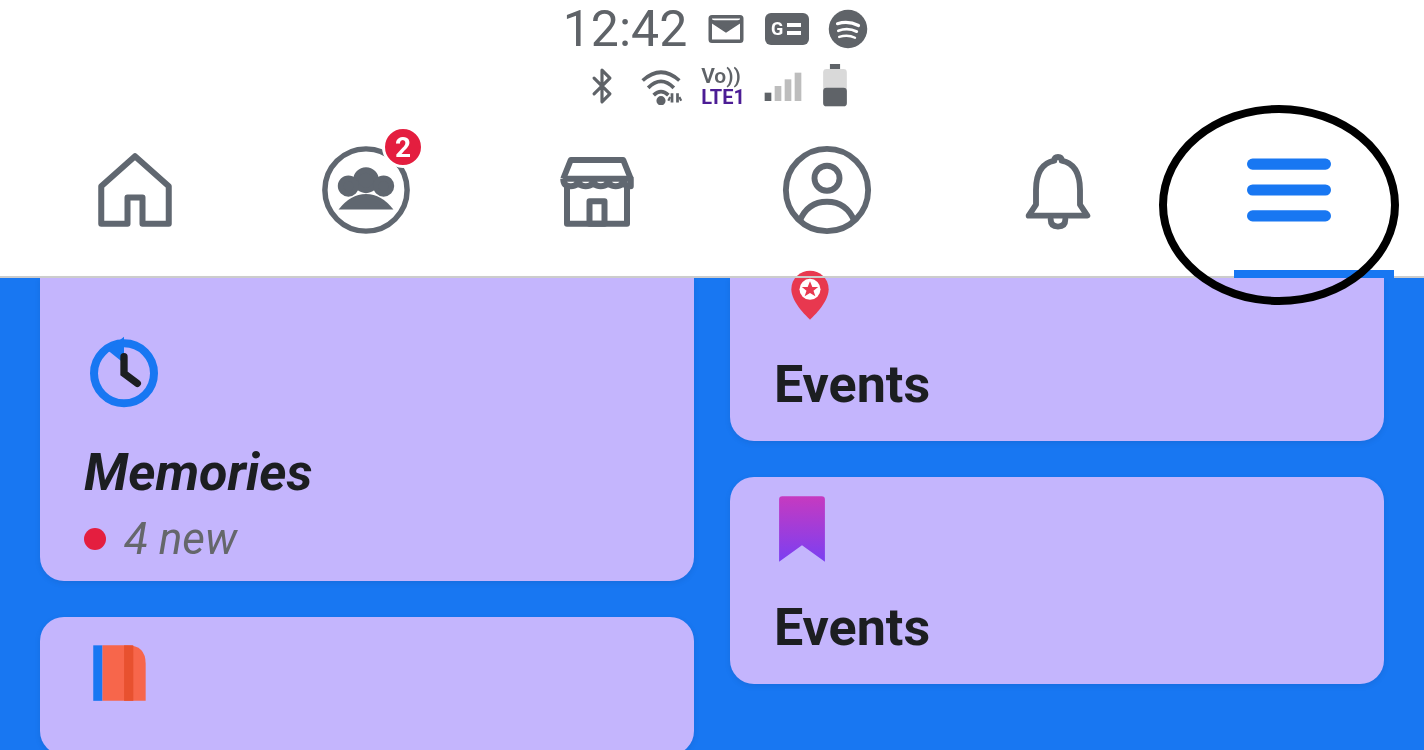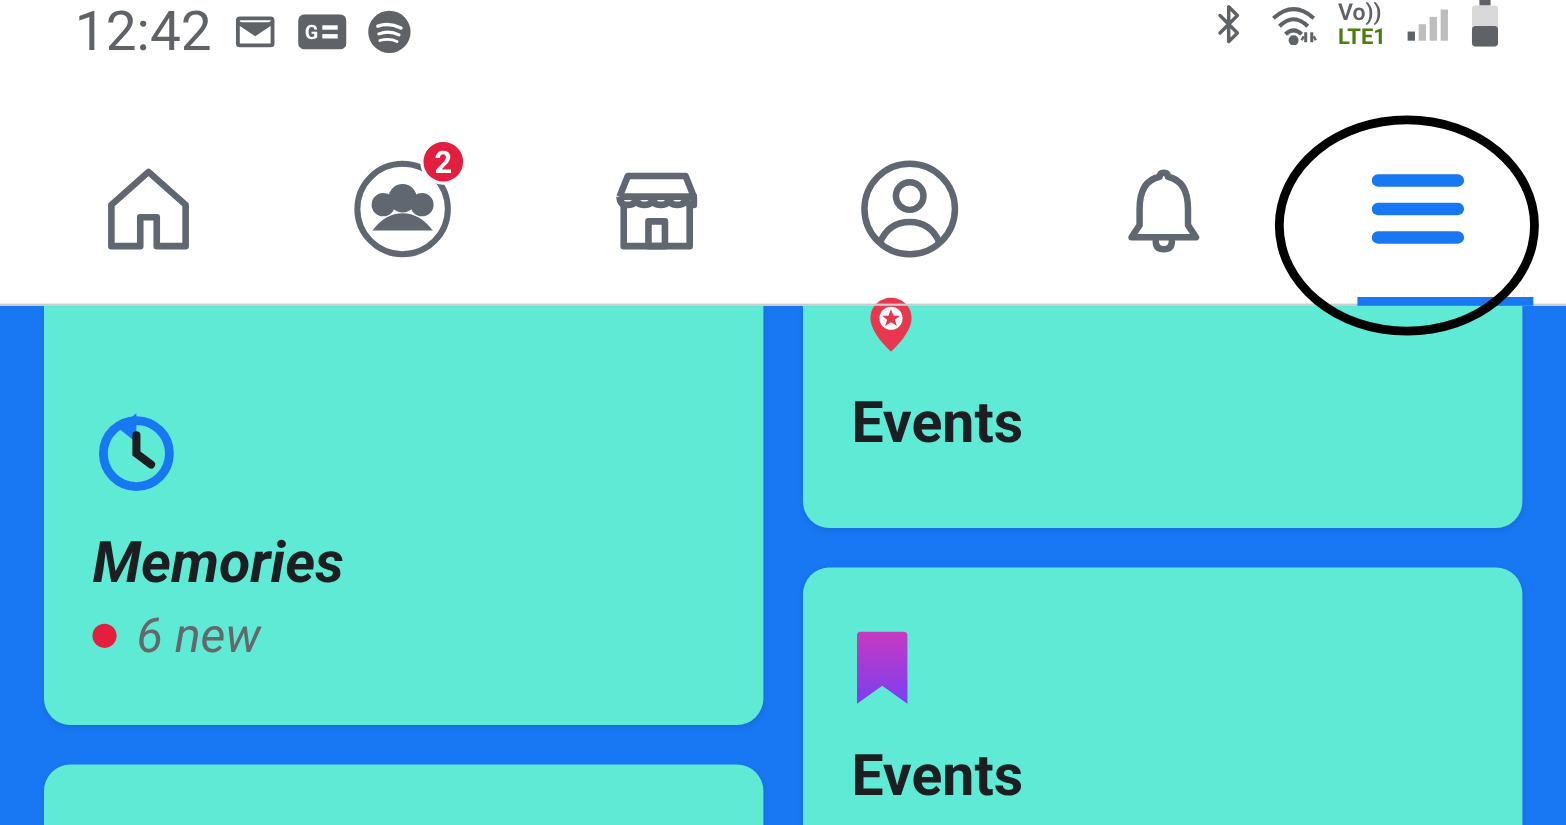--- a/index.html
+++ b/index.html
@@ -6,24 +6,25 @@
     body {
       font-family: -apple-system, BlinkMacSystemFont, "Segoe UI", Roboto, Helvetica, Arial, sans-serif;
       background: #fff;
       width: 1424px;
       height: 750px;
       overflow: hidden;
     }
     .status-bar {
       display: flex;
       justify-content: space-between;
-      align-items: flex-start;
+      align-items: center;
       height: 108px;
       padding: 0 60px 0 68px;
       color: #5f6368;
+      flex-direction: column;
     }
     .status-left {
       display: flex;
       align-items: center;
       gap: 18px;
     }
     .status-time {
       font-size: 50px;
       font-weight: 400;
       color: #5f6368;
@@ -98,23 +99,23 @@
       gap: 36px;
       padding: 0 40px;
     }
     .column {
       flex: 1;
       display: flex;
       flex-direction: column;
       gap: 36px;
     }
     .card {
-      background: #5eead4;
+      background: #c4b5fd;
       border-radius: 24px;
-      padding: 55px 44px;
+      padding: 16px 44px;
       box-shadow: 0 2px 6px rgba(0,0,0,0.08);
     }
     .card-top-partial {
       border-top-left-radius: 0;
       border-top-right-radius: 0;
     }
     .card-icon {
       margin-bottom: 28px;
     }
     .card-title {
@@ -186,21 +187,21 @@
         <path d="M2 7 Q12 -2 22 7"></path>
         <path d="M5 11 Q12 4 19 11"></path>
         <path d="M8 15 Q12 11 16 15"></path>
         <circle cx="12" cy="18" r="1.5" fill="#5f6368"></circle>
         <path d="M18 14 L18 19 M21 14 L21 19" stroke-width="1.5"></path>
         <path d="M17 16 L16 18 M22 16 L23 18" stroke-width="1.2"></path>
       </svg>
     </span>
     <span class="status-icon" style="display:flex;flex-direction:column;align-items:flex-start;line-height:1;">
       <span style="font-size:21px;font-weight:600;color:#5f6368;">Vo))</span>
-      <span style="font-size:20px;font-weight:700;color:#4d7c0f;">LTE1</span>
+      <span style="font-size:20px;font-weight:700;color:#4c1d95;">LTE1</span>
     </span>
     <span class="status-icon">
       <svg width="40" height="36" viewBox="0 0 24 20">
         <rect x="1" y="14" width="4" height="5" fill="#5f6368"></rect>
         <rect x="7" y="10" width="4" height="9" fill="#bdbdbd"></rect>
         <rect x="13" y="6" width="4" height="13" fill="#bdbdbd"></rect>
         <rect x="19" y="2" width="4" height="17" fill="#bdbdbd"></rect>
       </svg>
     </span>
     <span class="status-icon">
@@ -279,21 +280,21 @@
       <div class="card-icon" style="padding-top:36px;">
         <svg width="80" height="80" viewBox="0 0 24 24">
           <circle cx="12" cy="13" r="9" fill="none" stroke="#1877f2" stroke-width="2.4"></circle>
           <path d="M12 2 L7 6 L12 10 Z" fill="#1877f2"></path>
           <path d="M12 8 L12 13 L16 16" stroke="#1c1e21" stroke-width="2.2" fill="none" stroke-linecap="round"></path>
         </svg>
       </div>
       <div class="card-title">Memories</div>
       <div class="card-sub">
         <span class="red-dot"></span>
-        <span>6 new</span>
+        <span>4 new</span>
       </div>
     </div>
     <div class="card card-bottom-cut">
       <div class="card-icon">
         <svg width="74" height="74" viewBox="0 0 24 24">
           <rect x="3" y="4" width="3" height="18" fill="#1877f2"></rect>
           <path d="M6 4 L14 4 Q20 4 20 10 L20 22 L6 22 Z" fill="#f7664b"></path>
           <rect x="13" y="4" width="3" height="18" fill="#e8512f"></rect>
         </svg>
       </div>

